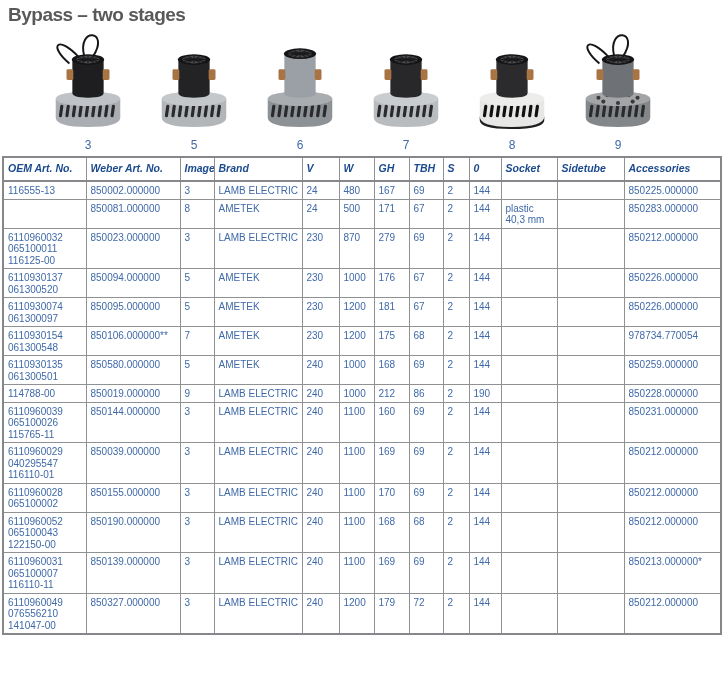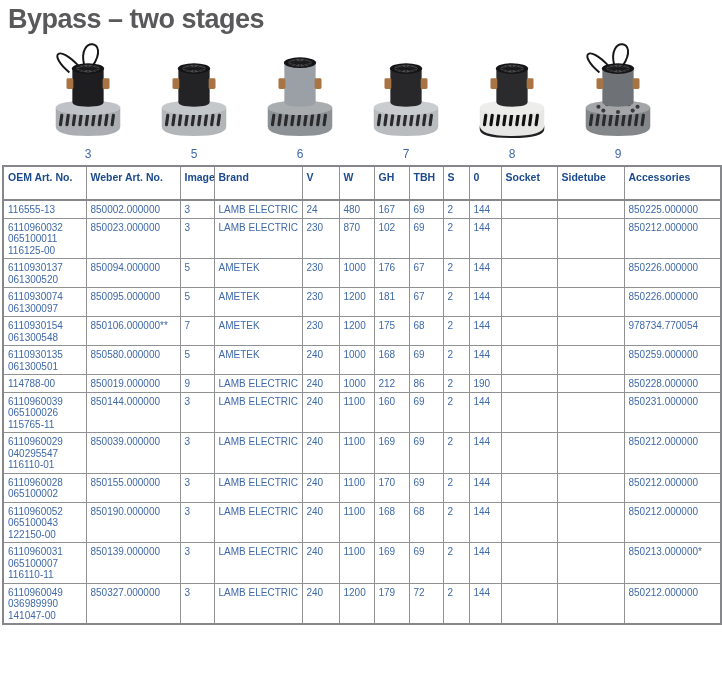--- a/index.html
+++ b/index.html
@@ -3,21 +3,21 @@
 <meta charset="utf-8">
 <style>
   * { box-sizing: border-box; }
   html, body { margin: 0; padding: 0; background: #ffffff; }
   body {
     width: 722px; height: 691px; overflow: hidden;
     font-family: "Liberation Sans", sans-serif;
     -webkit-font-smoothing: antialiased;
   }
   .page-title {
-    font-size: 27px; font-weight: bold; color: #59595b;
+    font-size: 19px; font-weight: bold; color: #59595b;
     letter-spacing: -0.5px; margin: 5px 0 0 8px; line-height: 1.1;
   }
   .gallery {
     display: flex; justify-content: space-between; align-items: flex-end;
     padding: 2px 58px 0 42px; height: 126px;
   }
   .gallery-item { display: flex; flex-direction: column; align-items: center; width: 92px; }
   .gallery-item svg { display: block; }
   .gallery-caption {
     font-size: 12px; color: #3f69a8; margin-top: 2px; text-align: center;
@@ -28,21 +28,21 @@
     font-size: 10px; line-height: 11.5px;
   }
   table.spec th, table.spec td {
     border: 1.5px solid #8f9193;
     padding: 3px 3px 2px 4px;
     text-align: left; vertical-align: top;
     overflow: hidden; white-space: nowrap;
   }
   table.spec th {
     color: #1b4a8e; font-weight: bold; font-size: 10.5px;
-    border-bottom: 2px solid #85878a; padding-top: 5px; padding-bottom: 16px;
+    border-bottom: 2px solid #85878a; padding-top: 5px; padding-bottom: 6px; font-style: italic;
   }
   table.spec { border: 2px solid #85878a; }
   table.spec td { color: #3f69a8; }
   .c-oem  { width: 83px; }  .c-web  { width: 94px; }  .c-img { width: 34px; }
   .c-brand{ width: 88px; }  .c-v    { width: 37px; }  .c-w   { width: 35px; }
   .c-gh   { width: 35px; }  .c-tbh  { width: 34px; }  .c-s   { width: 26px; }
   .c-d    { width: 32px; }  .c-sock { width: 56px; }  .c-side{ width: 67px; }
   .c-acc  { width: 97px; }
 </style>
 </head>
@@ -315,31 +315,49 @@
         <td>480</td>
         <td>167</td>
         <td>69</td>
         <td>2</td>
         <td>144</td>
         <td>&nbsp;</td>
         <td>&nbsp;</td>
         <td>850225.000000</td>
       </tr>
       <tr>
+        <td>&nbsp;</td>
+        <td>850081.000000</td>
+        <td>8</td>
+        <td>AMETEK</td>
+        <td>24</td>
+        <td>500</td>
+        <td>171</td>
+        <td>67</td>
+        <td>2</td>
+        <td>144</td>
+        <td>
+          <div>plastic</div>
+          <div>40,3 mm</div>
+        </td>
+        <td>&nbsp;</td>
+        <td>850283.000000</td>
+      </tr>
+      <tr>
         <td>
           <div>6110960032</div>
           <div>065100011</div>
           <div>116125-00</div>
         </td>
         <td>850023.000000</td>
         <td>3</td>
         <td>LAMB ELECTRIC</td>
         <td>230</td>
         <td>870</td>
-        <td>102</td>
+        <td>279</td>
         <td>69</td>
         <td>2</td>
         <td>144</td>
         <td>&nbsp;</td>
         <td>&nbsp;</td>
         <td>850212.000000</td>
       </tr>
       <tr>
         <td>
           <div>6110930137</div>
@@ -519,21 +537,21 @@
         <td>69</td>
         <td>2</td>
         <td>144</td>
         <td>&nbsp;</td>
         <td>&nbsp;</td>
         <td>850213.000000*</td>
       </tr>
       <tr>
         <td>
           <div>6110960049</div>
-          <div>036989990</div>
+          <div>076556210</div>
           <div>141047-00</div>
         </td>
         <td>850327.000000</td>
         <td>3</td>
         <td>LAMB ELECTRIC</td>
         <td>240</td>
         <td>1200</td>
         <td>179</td>
         <td>72</td>
         <td>2</td>

